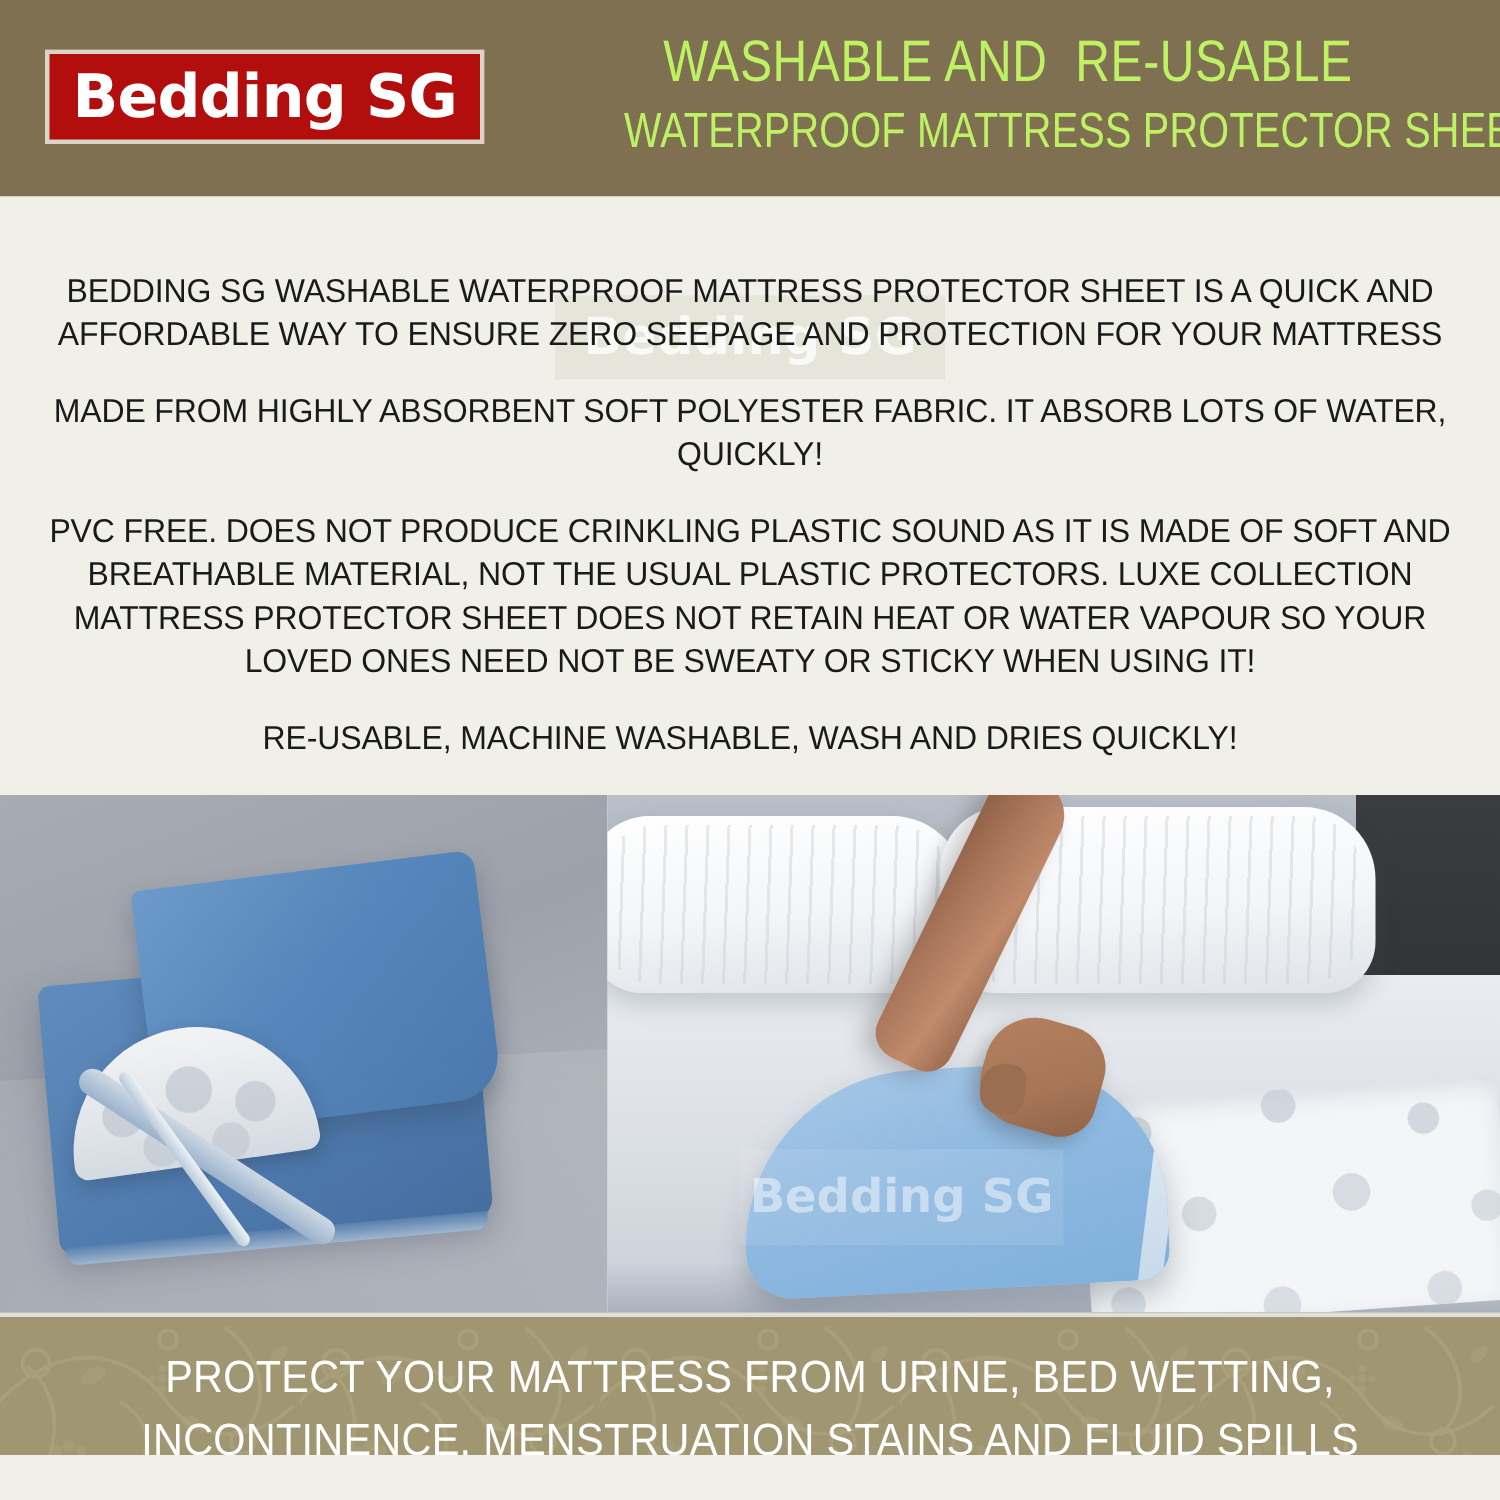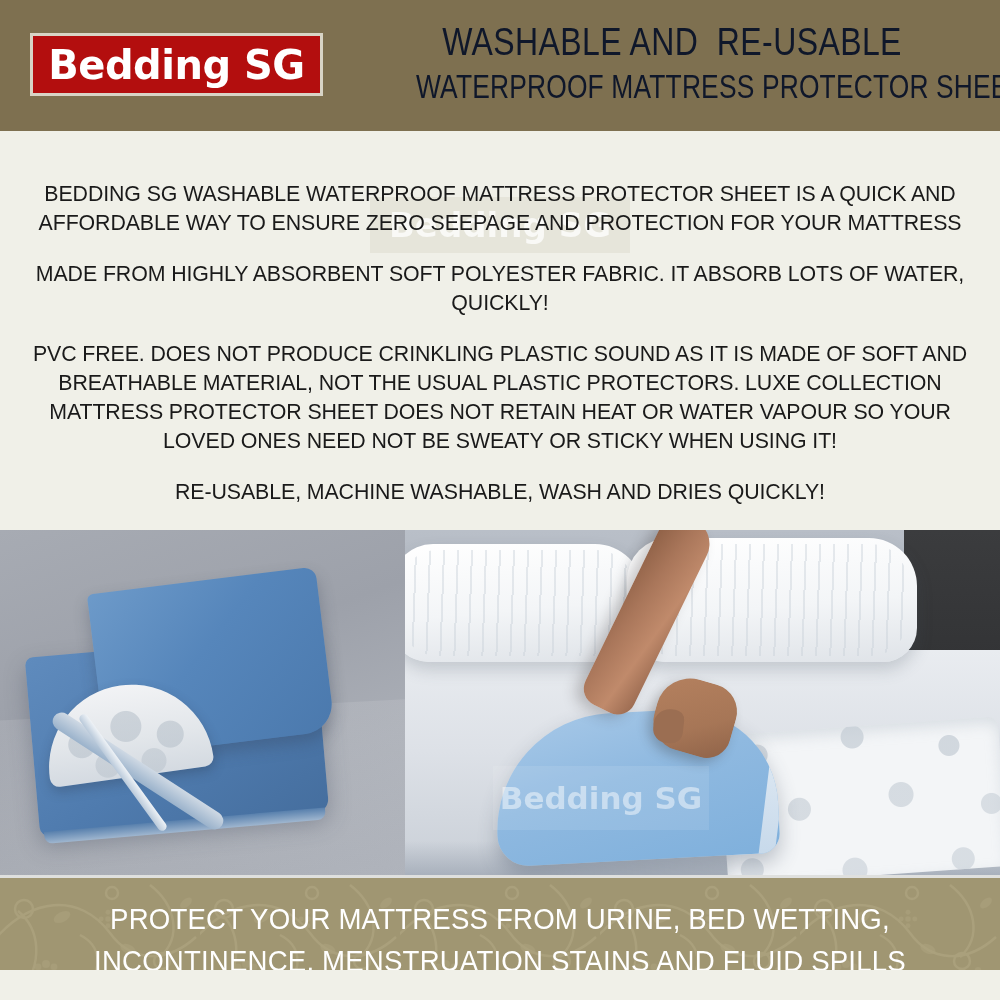--- a/index.html
+++ b/index.html
@@ -51,21 +51,21 @@
     line-height: 1;
     white-space: nowrap;
   }
 
   #header-titles {
     position: absolute;
     left: 352px;
     top: 18px;
     width: 640px;
     text-align: center;
-    color: #0f172a;
+    color: #bef264;
   }
 
   #header-line1 {
     font-family: "Liberation Sans", sans-serif;
     font-size: 39px;
     line-height: 48px;
     letter-spacing: 0.5px;
     white-space: pre;
     transform: scaleX(0.82);
     transform-origin: center top;

